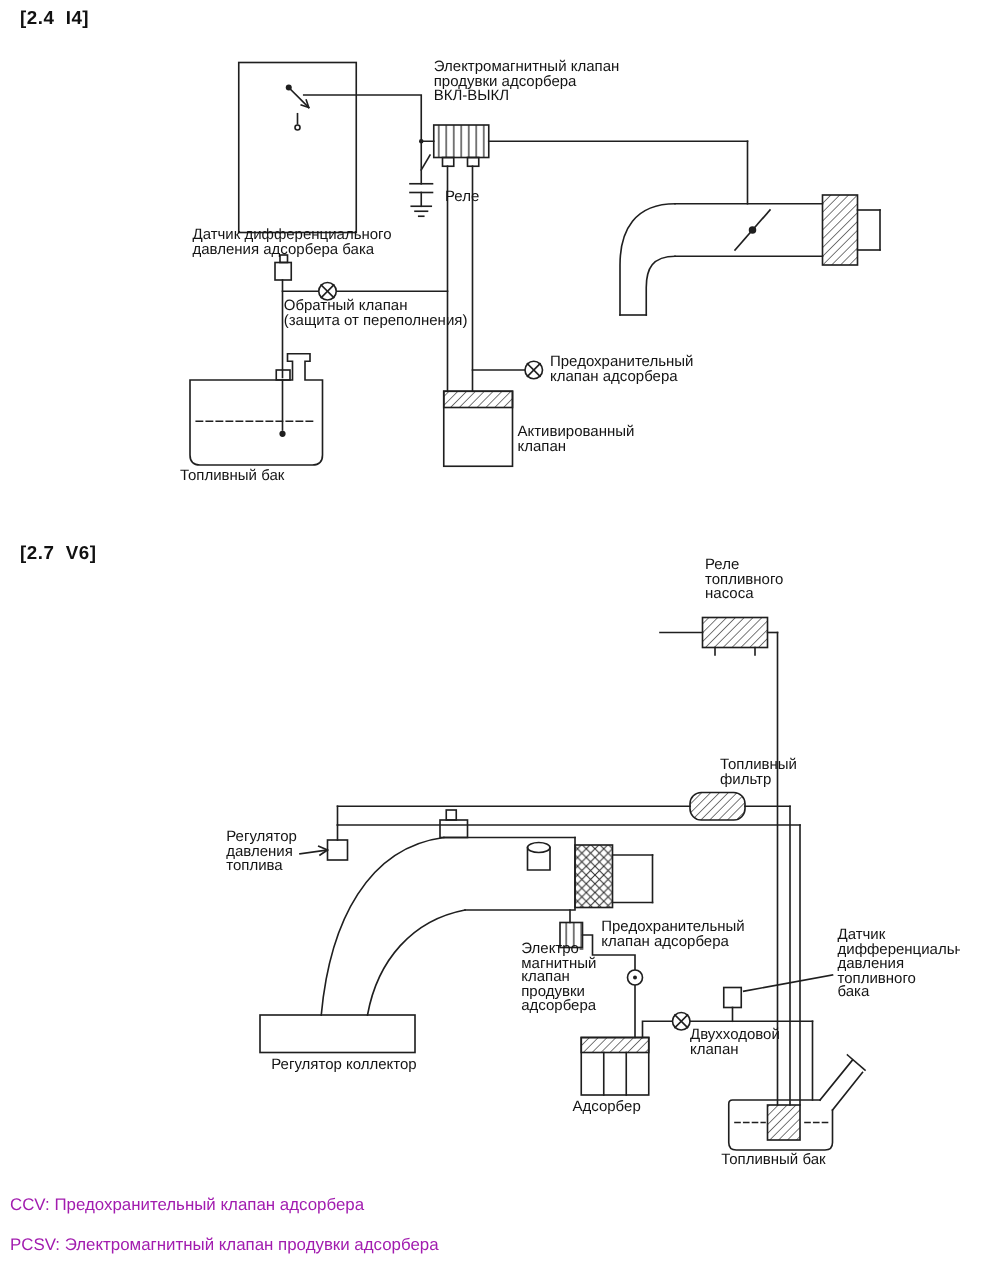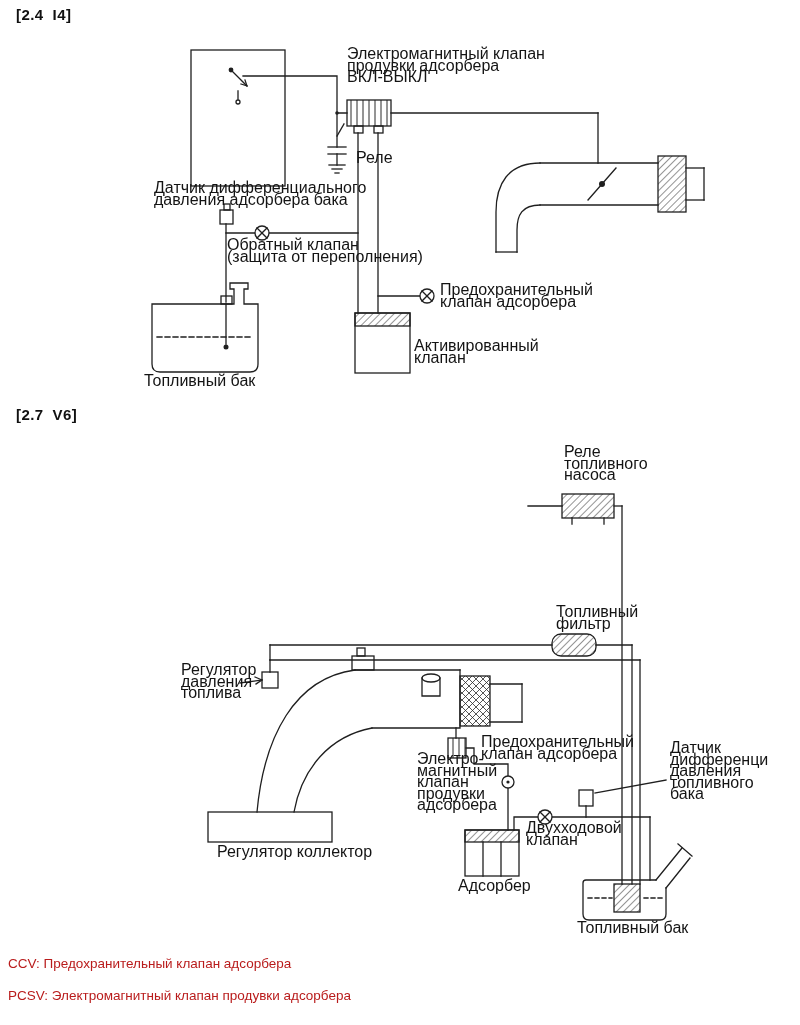--- a/index.html
+++ b/index.html
@@ -4,22 +4,22 @@
 <style>
   * { margin:0; padding:0; box-sizing:border-box; }
   html,body { background:#ffffff; }
   .page {
     position:relative; width:768px; height:1025px;
     background:#ffffff; overflow:hidden;
     font-family:"Liberation Sans", sans-serif; color:#161616;
   }
   .art { position:absolute; left:0; top:0; }
   .hdr { position:absolute; font-size:15px; font-weight:bold; white-space:pre; letter-spacing:.4px; color:#111; }
-  .lbl { position:absolute; font-size:16px; line-height:11.5px; white-space:pre-line; color:#141414; }
-  .legend-line { position:absolute; left:8px; font-size:13.5px; color:#b91c1c; }
+  .lbl { position:absolute; font-size:12px; line-height:11.5px; white-space:pre-line; color:#141414; }
+  .legend-line { position:absolute; left:8px; font-size:13.5px; color:#a21caf; }
 </style>
 </head>
 <body>
 
 <div class="page">
 
   <svg class="art" width="800" height="1025" viewBox="0 0 800 1025" xmlns="http://www.w3.org/2000/svg">
     <defs>
       <pattern id="hatch" width="5" height="5" patternUnits="userSpaceOnUse" patternTransform="rotate(45)">
         <line x1="0" y1="0" x2="0" y2="5" stroke="#2a2a2a" stroke-width="1"></line>
@@ -206,56 +206,56 @@
         <line x1="678" y1="844" x2="692" y2="856"></line>
         <line x1="588" y1="898" x2="612" y2="898" stroke-dasharray="4,3"></line>
         <line x1="644" y1="898" x2="662" y2="898" stroke-dasharray="4,3"></line>
         <rect x="614" y="884" width="26" height="28" fill="url(#hatch)"></rect>
       </g>
 
     </g>
   </svg>
 
   <div class="hdr" style="left:16px; top:6px;">[2.4  I4]</div>
-  <div class="hdr" style="left:16px; top:406px;">[2.7  V6]</div>
+  <div class="hdr" style="left:16px; top:434px;">[2.7  V6]</div>
 
   <div class="lbl" style="left:347px; top:48px;">Электромагнитный клапан
 продувки адсорбера
 ВКЛ-ВЫКЛ</div>
   <div class="lbl" style="left:356px; top:152px;">Реле</div>
   <div class="lbl" style="left:154px; top:182px;">Датчик дифференциального
 давления адсорбера бака</div>
   <div class="lbl" style="left:227px; top:239px;">Обратный клапан
 (защита от переполнения)</div>
   <div class="lbl" style="left:440px; top:284px;">Предохранительный
 клапан адсорбера</div>
   <div class="lbl" style="left:414px; top:340px;">Активированный
 клапан</div>
   <div class="lbl" style="left:144px; top:375px;">Топливный бак</div>
 
   <div class="lbl" style="left:564px; top:446px;">Реле
 топливного
 насоса</div>
-  <div class="lbl" style="left:556px; top:606px;">Топливный
+  <div class="lbl" style="left:576px; top:606px;">Топливный
 фильтр</div>
   <div class="lbl" style="left:181px; top:664px;">Регулятор
 давления
 топлива</div>
   <div class="lbl" style="left:417px; top:753px;">Электро-
 магнитный
 клапан
 продувки
 адсорбера</div>
   <div class="lbl" style="left:481px; top:736px;">Предохранительный
 клапан адсорбера</div>
   <div class="lbl" style="left:670px; top:742px;">Датчик
 дифференциального
 давления топливного
 бака</div>
-  <div class="lbl" style="left:526px; top:822px;">Двухходовой
+  <div class="lbl" style="left:552px; top:822px;">Двухходовой
 клапан</div>
   <div class="lbl" style="left:217px; top:846px;">Регулятор коллектор</div>
   <div class="lbl" style="left:458px; top:880px;">Адсорбер</div>
   <div class="lbl" style="left:577px; top:922px;">Топливный бак</div>
 
   <div class="legend-line" style="top:956px;">CCV: Предохранительный клапан адсорбера</div>
   <div class="legend-line" style="top:988px;">PCSV: Электромагнитный клапан продувки адсорбера</div>
 
 </div>
 

